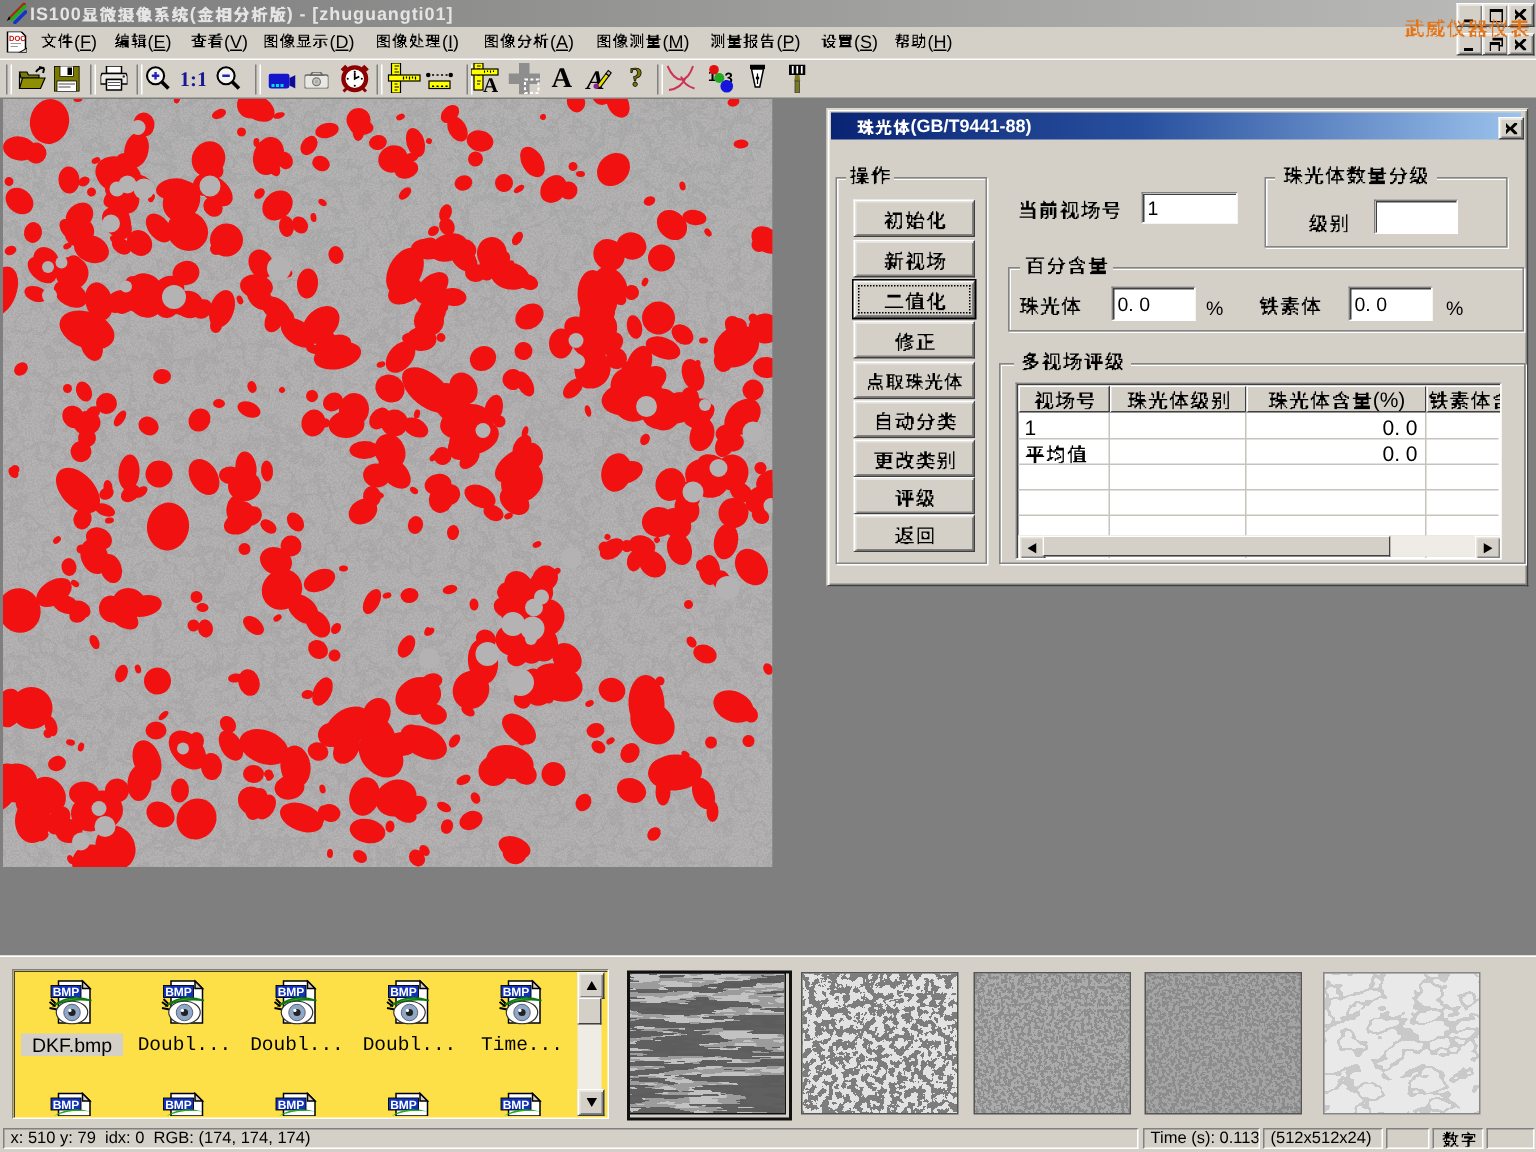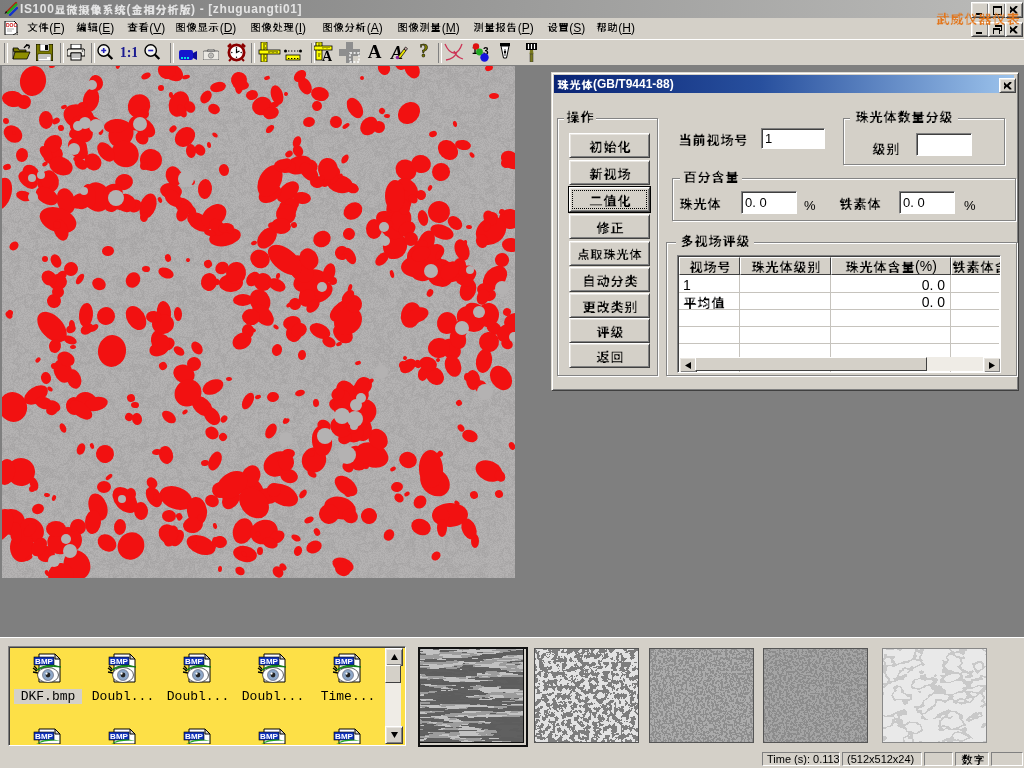--- a/index.html
+++ b/index.html
@@ -947,21 +947,21 @@
           <circle cx="483" cy="326" r="8"></circle>
           <circle cx="573" cy="289" r="8"></circle>
           <circle cx="512" cy="271" r="5"></circle>
           <circle cx="320" cy="221" r="5"></circle>
           <circle cx="382" cy="161" r="5"></circle>
         </g>
       </svg>
     </div>
   </div>
 <div style="position:absolute;left:551px;top:72px;width:466px;height:317px;background:#d4d0c8;border:1px solid;border-color:#dedad2 #404040 #404040 #dedad2;box-shadow:inset 1px 1px 0 #fff, inset -1px -1px 0 #808080"></div>
-<div style="position:absolute;left:554px;top:75px;width:460px;height:18px;background:linear-gradient(90deg,#0a2474 0%,#28509e 45%,#9cc3ec 100%);color:#fff;font-weight:bold;font-size:12px;line-height:18px;padding-left:3px;box-sizing:border-box"><svg class="h" viewBox="0 0 16 16">
+<div style="position:absolute;left:554px;top:75px;width:460px;height:18px;background:linear-gradient(90deg,#0a2474 0%,#28509e 45%,#9cc3ec 100%);color:#fff;font-weight:bold;font-size:12px;line-height:18px;padding-left:17px;box-sizing:border-box"><svg class="h" viewBox="0 0 16 16">
       <use href="#gb29664"></use>
     </svg><svg class="h" viewBox="0 0 16 16">
       <use href="#gb20809"></use>
     </svg><svg class="h" viewBox="0 0 16 16">
       <use href="#gb20307"></use>
     </svg>(GB/T9441-88)</div>
 <div class="wb" style="left:999px;top:78px;width:15px;height:13px">
     <svg width="8" height="8" viewBox="0 0 8 8">
       <path d="M0 0l3 3 3-3h2v1l-3 3 3 3v1h-2l-3-3-3 3h-2v-1l3-3-3-3v-1z" fill="#000" transform="scale(0.93)"></path>
     </svg>
@@ -1228,21 +1228,21 @@
 <path d="M23 1 l5 5 h-5z" fill="#d4d0c8" stroke="#000" stroke-width="1"></path>
 <rect x="2" y="4" width="20" height="8" fill="#1133bb" stroke="#000" stroke-width="0.6"></rect>
 <text x="12" y="11" font-family="Liberation Sans" font-size="8" font-weight="bold" fill="#fff" text-anchor="middle">BMP</text>
 <path d="M3 18 q11 -9 26 -4 q-8 -1 -13 0 q-8 1 -13 4z" fill="#2ab32a" stroke="#117711" stroke-width="1"></path>
 <path d="M5 18 l-4 -3 M6 20 l-5 -1 M5 16 l-3 -3" stroke="#000" stroke-width="1.3"></path>
 <ellipse cx="16" cy="22" rx="10.5" ry="7.5" fill="#fff" stroke="#333" stroke-width="0.8"></ellipse>
 <circle cx="16" cy="22" r="5.5" fill="#8fa8c8" stroke="#556" stroke-width="0.6"></circle>
 <circle cx="16" cy="22" r="2.4" fill="#222"></circle>
 <circle cx="14.6" cy="20.6" r="1.1" fill="#fff"></circle>
 </svg></div>
-      <div style="position:absolute;left:5px;top:42px;width:68px;height:15px;background:#d4d0c8;font-family:Liberation Mono, monospace;font-size:13px;text-align:center;line-height:15px;white-space:nowrap">DKF.bmp</div>
+      <div style="position:absolute;left:5px;top:42px;width:68px;height:15px;background:#d4d0c8;font-family:Liberation Sans, sans-serif;font-size:13px;text-align:center;line-height:15px;white-space:nowrap">DKF.bmp</div>
       <div style="position:absolute;left:23px;top:81px"><svg width="31" height="16" viewBox="0 0 31 16">
 <path d="M7 1 h16 l5 5 v10 h-21z" fill="#fff" stroke="#000" stroke-width="1"></path>
 <path d="M23 1 l5 5 h-5z" fill="#d4d0c8" stroke="#000" stroke-width="1"></path>
 <rect x="2" y="4" width="20" height="8" fill="#1133bb" stroke="#000" stroke-width="0.6"></rect>
 <text x="12" y="11" font-family="Liberation Sans" font-size="8" font-weight="bold" fill="#fff" text-anchor="middle">BMP</text>
 <path d="M4 16 q10 -7 24 -3 q-12 -2 -24 3z" fill="#22aa22"></path>
 </svg></div>
       <div style="position:absolute;left:98px;top:6px"><svg width="31" height="32" viewBox="0 0 31 32">
 <path d="M7 1 h16 l5 5 v23 h-21z" fill="#fff" stroke="#000" stroke-width="1"></path>
 <path d="M23 1 l5 5 h-5z" fill="#d4d0c8" stroke="#000" stroke-width="1"></path>
@@ -1418,20 +1418,21 @@
               <feFuncA type="discrete" tableValues="0 0 0 0 1 0 0 0 0 0"></feFuncA>
             </feComponentTransfer>
           </filter>
         </defs>
         <rect width="103" height="93" fill="#e9e9e9"></rect>
         <rect width="103" height="93" filter="url(#t5)" opacity="0.5"></rect>
       </svg></div>
     <div style="position:absolute;left:418px;top:9px;width:106px;height:96px;border:2px solid #111;pointer-events:none"></div>
   </div>
 <div style="position:absolute;left:0;top:750px;width:1024px;height:18px;background:#d4d0c8;font-size:11px">
+    <div style="position:absolute;left:2px;top:2px;width:757px;height:14px;border:1px solid;border-color:#808080 #fff #fff #808080;box-sizing:border-box;line-height:13px;padding-left:4px;white-space:nowrap;overflow:hidden;text-align:left">x: 510 y: 79&nbsp;&nbsp;idx: 0&nbsp;&nbsp;RGB: (174, 174, 174)</div>
     <div style="position:absolute;left:762px;top:2px;width:78px;height:14px;border:1px solid;border-color:#808080 #fff #fff #808080;box-sizing:border-box;line-height:13px;padding-left:4px;white-space:nowrap;overflow:hidden;text-align:right">Time (s): 0.113</div>
     <div style="position:absolute;left:842px;top:2px;width:80px;height:14px;border:1px solid;border-color:#808080 #fff #fff #808080;box-sizing:border-box;line-height:13px;padding-left:4px;white-space:nowrap;overflow:hidden;text-align:left">(512x512x24)</div>
     <div style="position:absolute;left:924px;top:2px;width:29px;height:14px;border:1px solid;border-color:#808080 #fff #fff #808080;box-sizing:border-box;line-height:13px;padding-left:4px;white-space:nowrap;overflow:hidden;text-align:left"></div>
     <div style="position:absolute;left:955px;top:2px;width:34px;height:14px;border:1px solid;border-color:#808080 #fff #fff #808080;box-sizing:border-box;line-height:13px;padding-left:5px;white-space:nowrap;overflow:hidden;text-align:left"><span style="font-size:12px"><svg class="h" viewBox="0 0 16 16">
           <use href="#g25968"></use>
         </svg><svg class="h" viewBox="0 0 16 16">
           <use href="#g23383"></use>
         </svg></span></div>
     <div style="position:absolute;left:991px;top:2px;width:32px;height:14px;border:1px solid;border-color:#808080 #fff #fff #808080;box-sizing:border-box;line-height:13px;padding-left:4px;white-space:nowrap;overflow:hidden;text-align:left"></div>
   </div>

